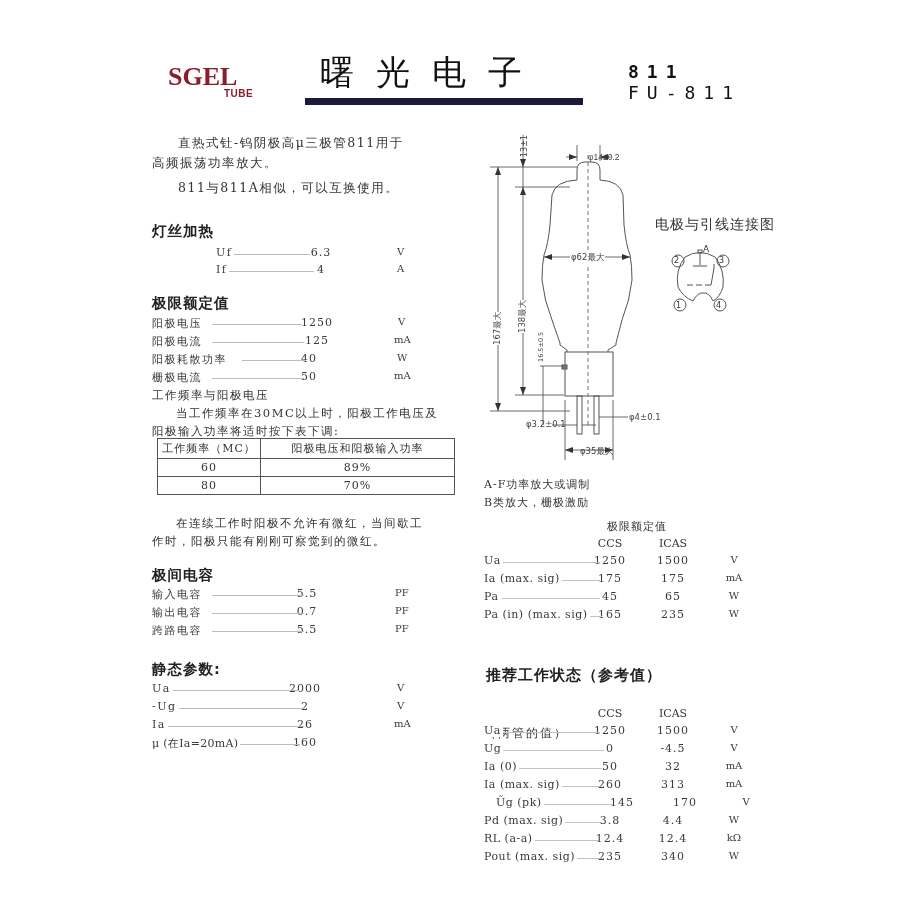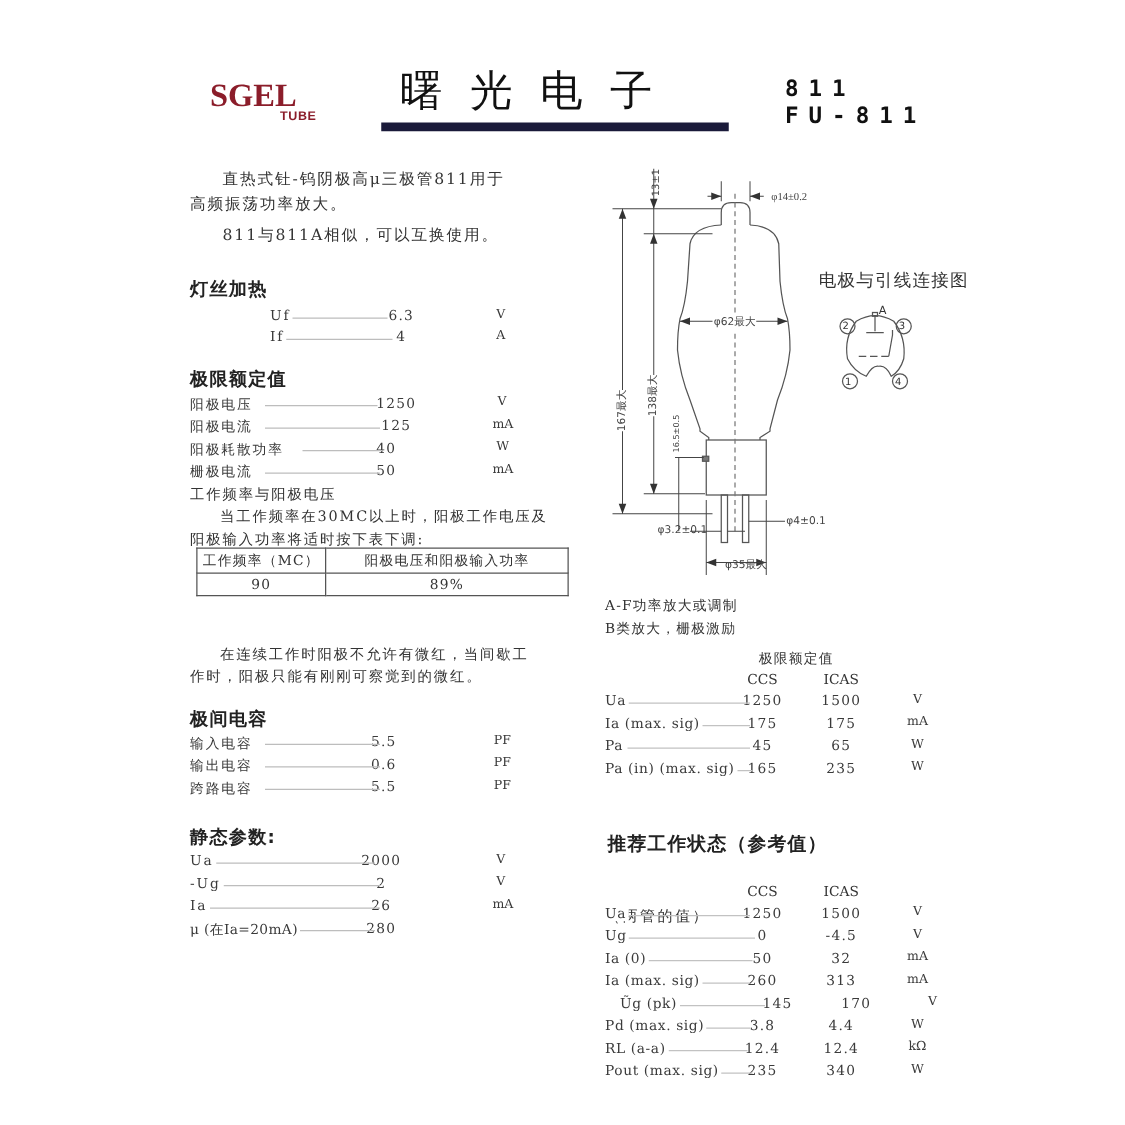--- a/index.html
+++ b/index.html
@@ -10,21 +10,21 @@
   
   .logo-sgel { left: 168px; top: 62px; font-family: "Liberation Serif", serif; font-weight: bold;
                font-size: 26px; color: #8b1d2a; letter-spacing: 0px; }
   .logo-tube { left: 224px; top: 88px; font-family: "Liberation Sans", sans-serif; font-weight: bold;
                font-size: 10px; color: #8b1d2a; letter-spacing: 0.5px; }
   .brand-cn { left: 320px; top: 50px; font-family: "DejaVu Sans", sans-serif; font-size: 34px;
               color: #111; letter-spacing: 22px; }
   .brand-bar { left: 305px; top: 98px; width: 278px; height: 7px; background: #1a1a3a; }
   .model1 { left: 628px; top: 61px; font-family: "DejaVu Sans Mono", monospace; font-weight: bold;
             font-size: 18px; color: #111; letter-spacing: 8px; }
-  .model2 { left: 628px; top: 82px; font-family: "DejaVu Sans Mono", monospace; font-weight: bold;
+  .model2 { left: 628px; top: 82px; font-family: "DejaVu Sans Mono", monospace; font-weight: normal;
             font-size: 18px; color: #111; letter-spacing: 8px; }
 
   
   .para { font-size: 12.5px; color: #333; letter-spacing: 1.5px; line-height: 20px; }
   .h2 { font-family: "DejaVu Sans", sans-serif; font-weight: bold; font-size: 14.5px; color: #222; letter-spacing: 1px; }
   .row { position: absolute; height: 17px; font-size: 11px; color: #3a3a3a; }
   .row .lab { position: absolute; left: 0; top: 0; letter-spacing: 1.5px; background: #fff; padding-right: 2px; z-index: 2; }
   .row .line { position: absolute; top: 8px; height: 1px; background: #bdbdbd; z-index: 1; }
   .row .val { position: absolute; top: 0; text-align: center; width: 50px; letter-spacing: 1px; }
   .row .unit { position: absolute; top: 0; font-size: 10px; }
@@ -99,40 +99,44 @@
 <div class="abs para" style="left:176px; top:403px; font-size:11.5px;">当工作频率在30MC以上时，阳极工作电压及</div>
 <div class="abs para" style="left:152px; top:421px; font-size:11.5px;">阳极输入功率将适时按下表下调:</div>
 
 <table class="freq">
   <tbody>
       <tr>
     <th style="width:102px;">工作频率（MC）</th>
     <th>阳极电压和阳极输入功率</th>
   </tr>
   <tr>
-    <td>90</td>
+    <td>60</td>
     <td>89%</td>
+  </tr>
+  <tr>
+    <td>80</td>
+    <td>70%</td>
   </tr>
 </tbody>
   </table>
 
 <div class="abs para" style="left:176px; top:513px; font-size:11.5px;">在连续工作时阳极不允许有微红，当间歇工</div>
 <div class="abs para" style="left:152px; top:531px; font-size:11.5px;">作时，阳极只能有刚刚可察觉到的微红。</div>
 
 <div class="abs h2" style="left:152px; top:566px;">极间电容</div>
 <div class="row" style="left:152px; top:587px; width:256px;">
   <span class="lab">输入电容</span>
   <span class="line" style="left:60px; width:92px;"></span>
   <span class="val" style="left:130px;">5.5</span>
   <span class="unit" style="left:243px;">PF</span>
 </div>
 <div class="row" style="left:152px; top:605px; width:256px;">
   <span class="lab">输出电容</span>
   <span class="line" style="left:60px; width:92px;"></span>
-  <span class="val" style="left:130px;">0.6</span>
+  <span class="val" style="left:130px;">0.7</span>
   <span class="unit" style="left:243px;">PF</span>
 </div>
 <div class="row" style="left:152px; top:623px; width:256px;">
   <span class="lab">跨路电容</span>
   <span class="line" style="left:60px; width:92px;"></span>
   <span class="val" style="left:130px;">5.5</span>
   <span class="unit" style="left:243px;">PF</span>
 </div>
 
 <div class="abs h2" style="left:152px; top:660px;">静态参数:</div>
@@ -150,21 +154,21 @@
 </div>
 <div class="row" style="left:152px; top:718px; width:256px;">
   <span class="lab">Ia</span>
   <span class="line" style="left:14px; width:138px;"></span>
   <span class="val" style="left:128px;">26</span>
   <span class="unit" style="left:242px;">mA</span>
 </div>
 <div class="row" style="left:152px; top:736px; width:256px;">
   <span class="lab" style="letter-spacing:0.3px;">μ (在Ia=20mA)</span>
   <span class="line" style="left:88px; width:60px;"></span>
-  <span class="val" style="left:128px;">280</span>
+  <span class="val" style="left:128px;">160</span>
 </div>
 
 <svg class="abs" style="left:470px; top:125px;" width="300" height="340" viewBox="0 0 300 340">
   <g stroke="#555" stroke-width="1" fill="none">
 
     <path d="M 107 55 L 107 45 Q 107 37 115 37 L 122 37 Q 130 37 130 45 L 130 55"></path>
 
     <path d="M 107 55 Q 85 56 82 70 L 80 100 Q 78 120 74 130 Q 72 140 72 155 Q 74 175 82 195 L 90 218 L 90 220 L 97 225 L 97 227"></path>
     <path d="M 130 55 Q 150 56 153 70 L 154 100 Q 156 120 160 130 Q 162 140 162 155 Q 160 175 152 195 L 146 218 L 146 220 L 138 225 L 138 227"></path>
 
@@ -216,21 +220,21 @@
     <polygon points="74,132 82,129 82,135"></polygon>
       <polygon points="160,132 152,129 152,135"></polygon>
     <polygon points="95,325 103,322 103,328"></polygon>
       <polygon points="143,325 135,322 135,328"></polygon>
     <polygon points="107,32 99,29 99,35"></polygon>
       <polygon points="130,32 138,29 138,35"></polygon>
   </g>
 </svg>
 
 <div class="abs" style="left:490px; top:135px; font-family:'DejaVu Sans',sans-serif; font-size:8px; color:#444; transform:rotate(-90deg); transform-origin:left top; top:157px; left:520px;">13±1</div>
-<div class="abs" style="left:617px; top:152px; font-family:Liberation Serif, serif; font-size:8.5px; color:#444;">φ14±0.2</div>
+<div class="abs" style="left:588px; top:152px; font-family:Liberation Sans, sans-serif; font-size:8.5px; color:#444;">φ14±0.2</div>
 <div class="abs" style="left:570px; top:252px; font-family:'DejaVu Sans',sans-serif; font-size:8.5px; color:#444; background:#fff; padding:0 1px;">φ62最大</div>
 <div class="abs" style="left:492px; top:345px; font-family:'DejaVu Sans',sans-serif; font-size:8.5px; color:#444; transform:rotate(-90deg); transform-origin:left top; background:#fff;">167最大</div>
 <div class="abs" style="left:517px; top:333px; font-family:'DejaVu Sans',sans-serif; font-size:8.5px; color:#444; transform:rotate(-90deg); transform-origin:left top; background:#fff;">138最大</div>
 <div class="abs" style="left:537px; top:362px; font-family:'DejaVu Sans',sans-serif; font-size:6.5px; color:#444; transform:rotate(-90deg); transform-origin:left top;">16.5±0.5</div>
 <div class="abs" style="left:526px; top:419px; font-family:'DejaVu Sans',sans-serif; font-size:8.5px; color:#444;">φ3.2±0.1</div>
 <div class="abs" style="left:629px; top:412px; font-family:'DejaVu Sans',sans-serif; font-size:8.5px; color:#444;">φ4±0.1</div>
 <div class="abs" style="left:580px; top:446px; font-family:'DejaVu Sans',sans-serif; font-size:8.5px; color:#444;">φ35最大</div>
 
 <div class="abs" style="left:655px; top:216px; font-size:14px; color:#333; letter-spacing:1px;">电极与引线连接图</div>
 <svg class="abs" style="left:665px; top:245px;" width="70" height="70" viewBox="0 0 70 70">

